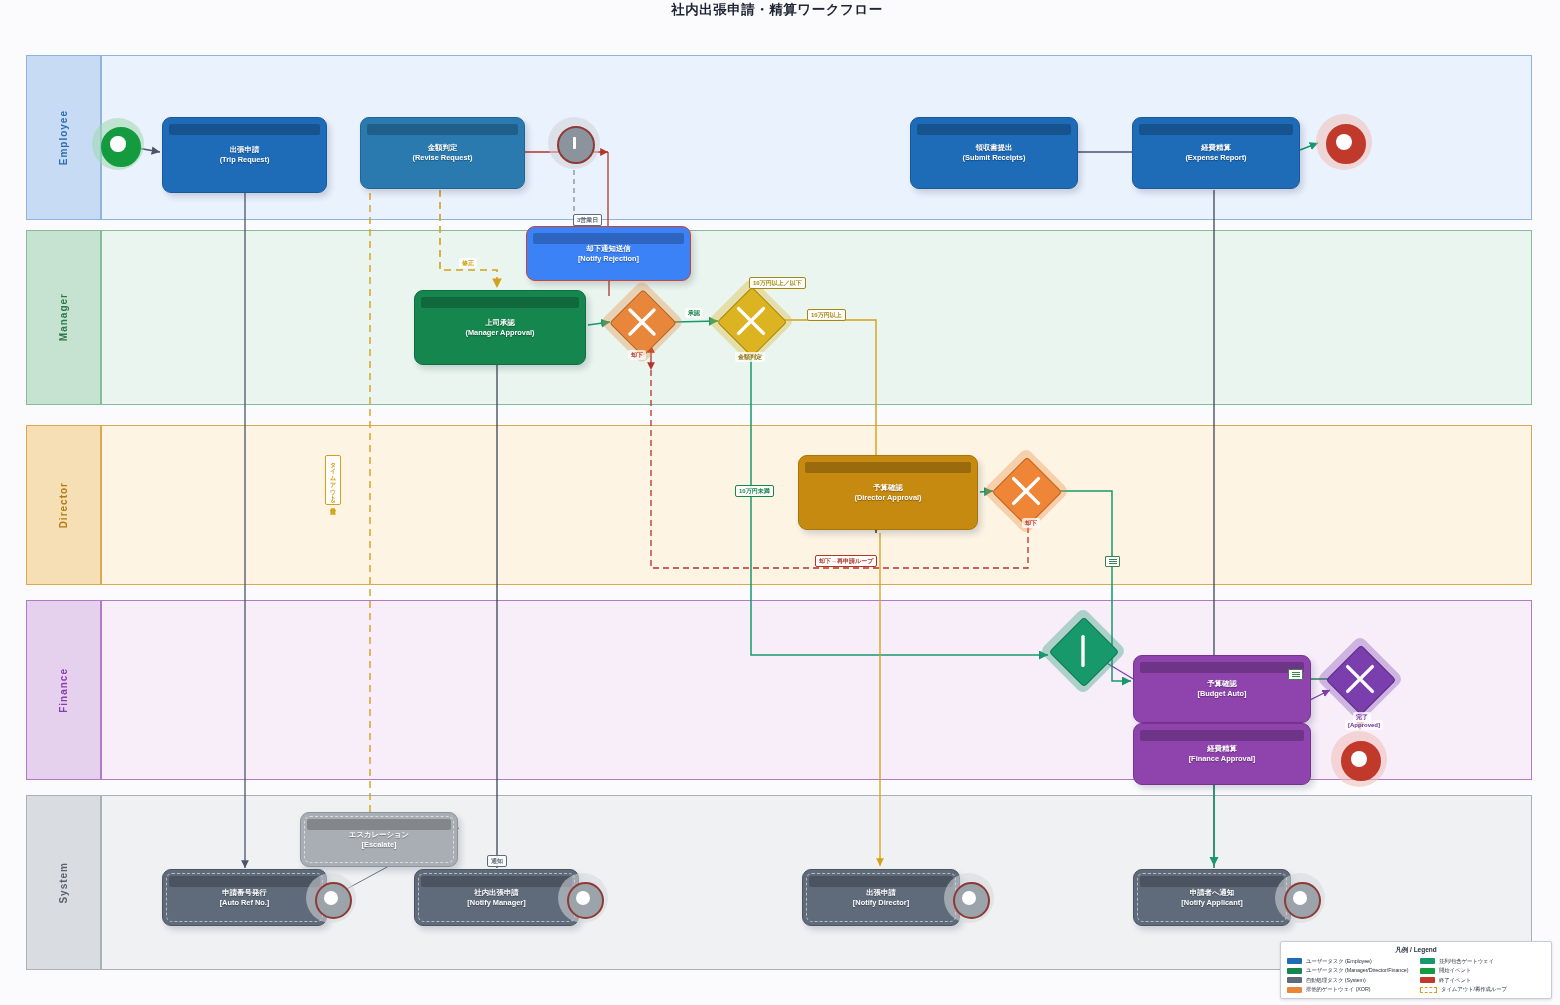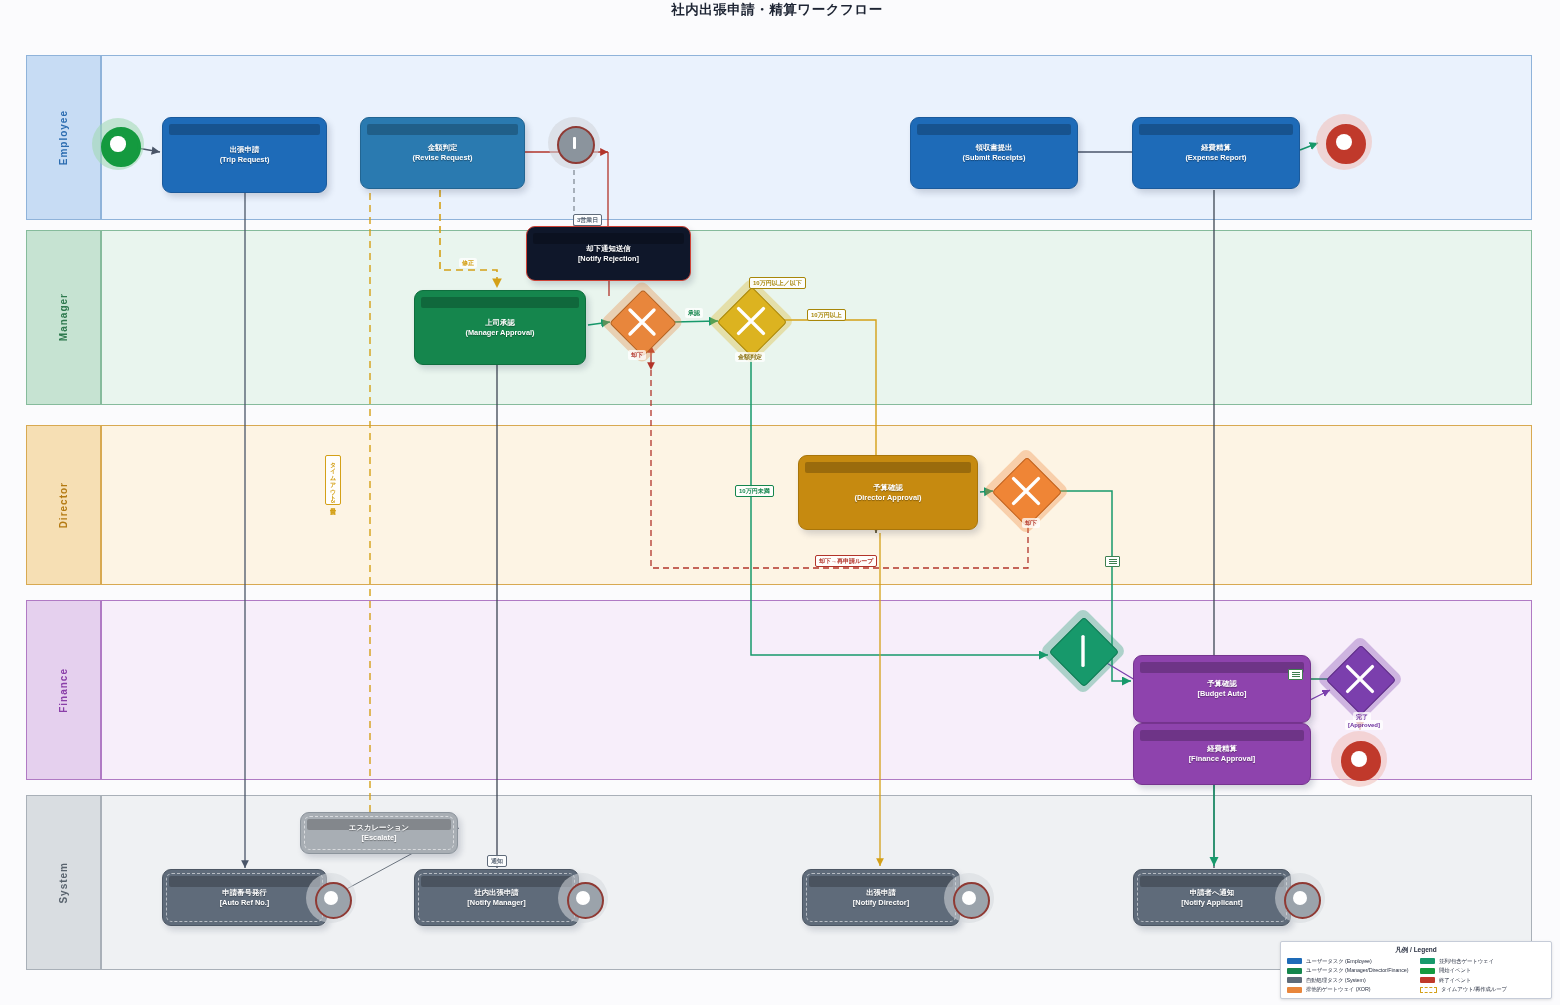--- a/index.html
+++ b/index.html
@@ -212,21 +212,21 @@
       <div class="task" style="left: 910px; top: 117px; width: 168px; height: 72px; background: rgb(30, 107, 184); border: 1px solid rgb(26, 90, 156);">
         <div class="bar"></div>
         <div class="t-jp">領収書提出</div>
         <div class="t-en">(Submit Receipts)</div>
       </div>
       <div class="task" style="left: 1132px; top: 117px; width: 168px; height: 72px; background: rgb(30, 107, 184); border: 1px solid rgb(26, 90, 156);">
         <div class="bar"></div>
         <div class="t-jp">経費精算</div>
         <div class="t-en">(Expense Report)</div>
       </div>
-      <div class="task" style="left: 526px; top: 226px; width: 165px; height: 55px; background: #0f172a; border: 1px solid rgb(207, 66, 54);">
+      <div class="task" style="left: 526px; top: 226px; width: 165px; height: 55px; background: #3b82f6; border: 1px solid rgb(207, 66, 54);">
         <div class="bar"></div>
         <div class="t-jp">却下通知送信</div>
         <div class="t-en">[Notify Rejection]</div>
       </div>
       <div class="task" style="left: 414px; top: 290px; width: 172px; height: 75px; background: rgb(21, 134, 77); border: 1px solid rgb(15, 110, 62);">
         <div class="bar"></div>
         <div class="t-jp">上司承認</div>
         <div class="t-en">(Manager Approval)</div>
       </div>
       <div class="task" style="left: 798px; top: 455px; width: 180px; height: 75px; background: rgb(198, 138, 16); border: 1px solid rgb(168, 117, 10);">
@@ -237,21 +237,21 @@
       <div class="task" style="left: 1133px; top: 655px; width: 178px; height: 68px; background: rgb(142, 67, 173); border: 1px solid rgb(118, 52, 143);">
         <div class="bar"></div>
         <div class="t-jp">予算確認</div>
         <div class="t-en">[Budget Auto]</div>
       </div>
       <div class="task" style="left: 1133px; top: 723px; width: 178px; height: 62px; background: rgb(142, 67, 173); border: 1px solid rgb(118, 52, 143);">
         <div class="bar"></div>
         <div class="t-jp">経費精算</div>
         <div class="t-en">[Finance Approval]</div>
       </div>
-      <div class="task dashed" style="left: 300px; top: 812px; width: 158px; height: 42px; background: rgb(168, 174, 180); border: 1px solid rgb(140, 148, 156);">
+      <div class="task dashed" style="left: 300px; top: 812px; width: 158px; height: 55px; background: rgb(168, 174, 180); border: 1px solid rgb(140, 148, 156);">
         <div class="bar"></div>
         <div class="t-jp">エスカレーション</div>
         <div class="t-en">[Escalate]</div>
       </div>
       <div class="task dashed" style="left: 162px; top: 869px; width: 165px; height: 57px; background: rgb(95, 107, 122); border: 1px solid rgb(76, 86, 99);">
         <div class="bar"></div>
         <div class="t-jp">申請番号発行</div>
         <div class="t-en">[Auto Ref No.]</div>
       </div>
       <div class="task dashed" style="left: 414px; top: 869px; width: 165px; height: 57px; background: rgb(95, 107, 122); border: 1px solid rgb(76, 86, 99);">

